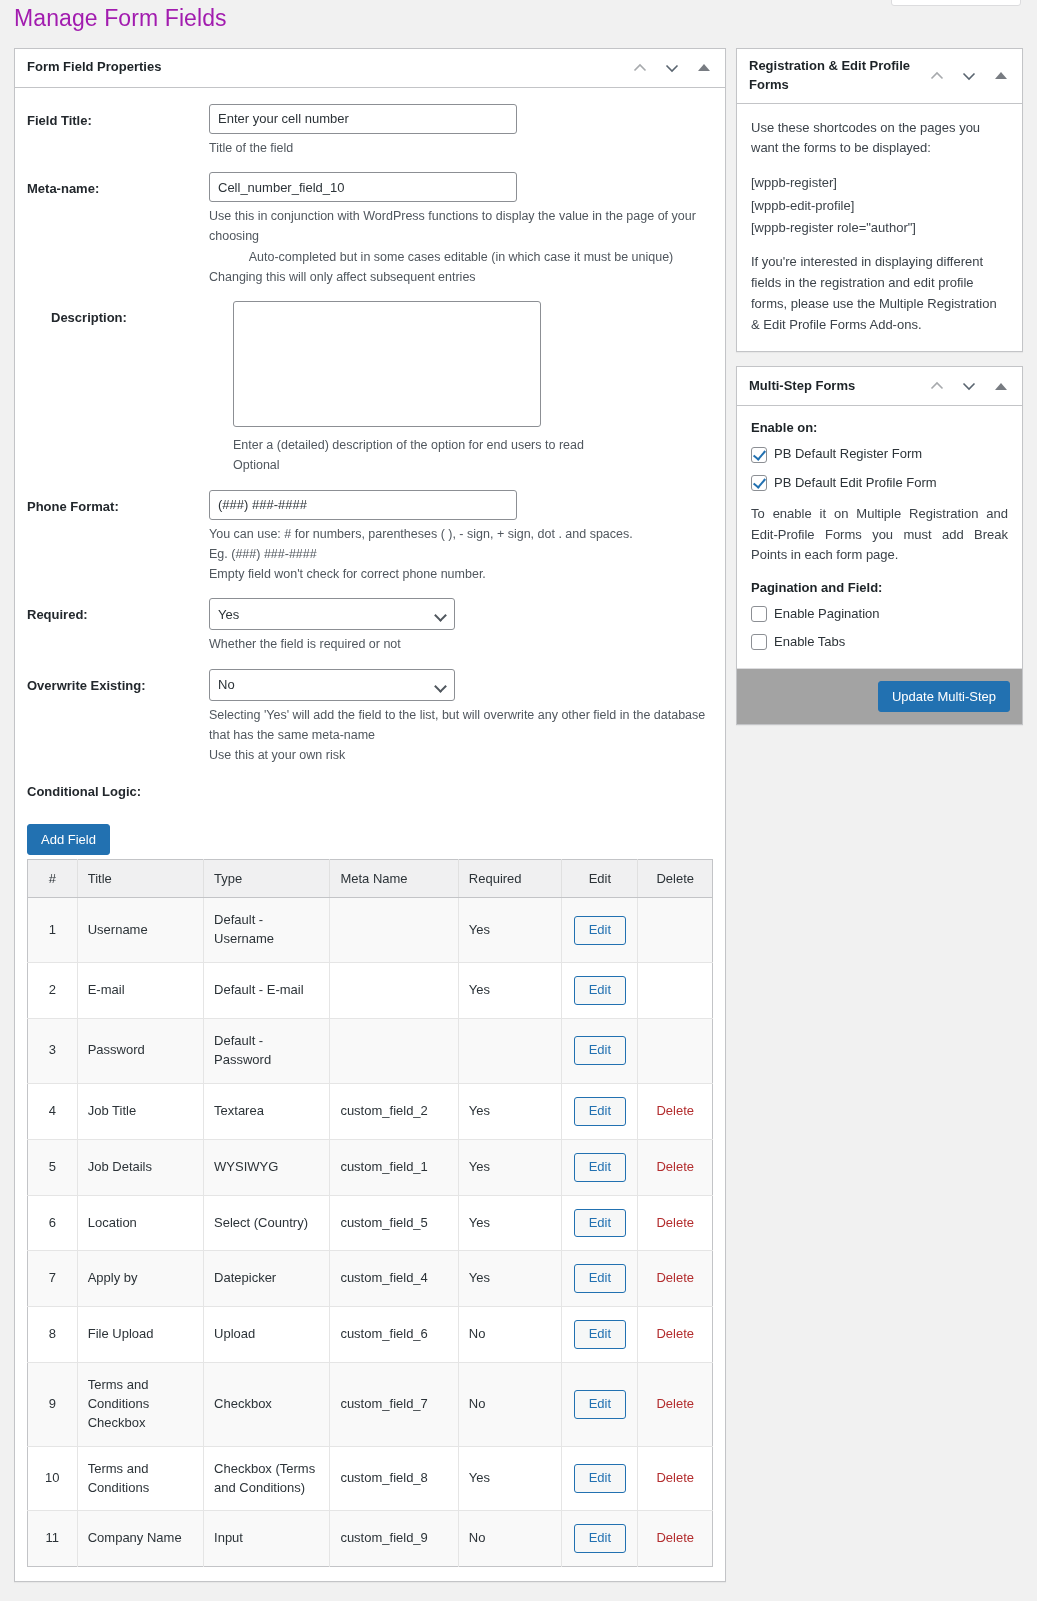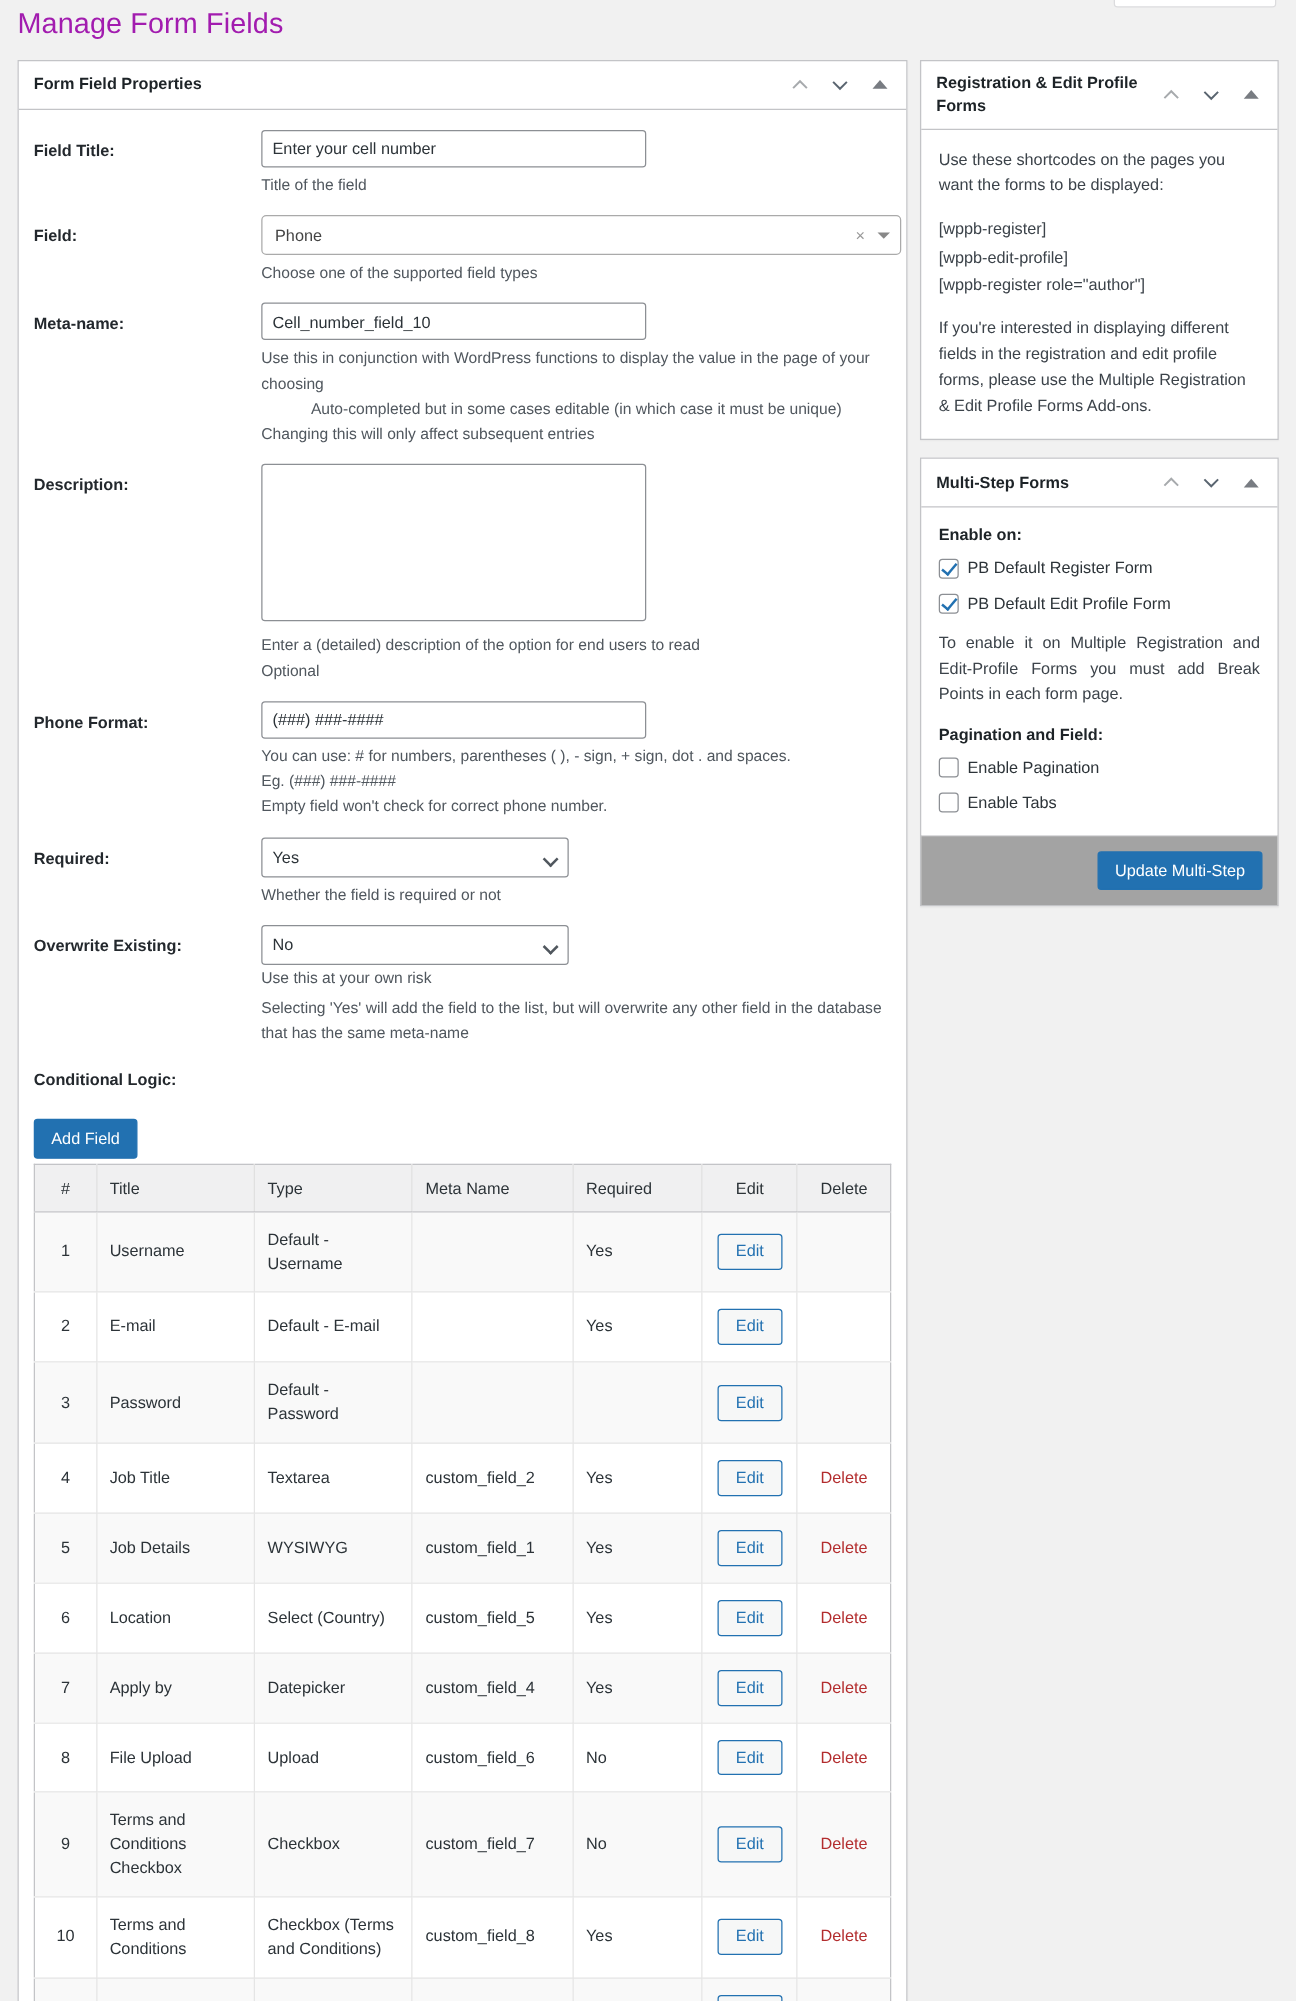--- a/index.html
+++ b/index.html
@@ -233,43 +233,32 @@
       <div class="postbox-body">
 
         <div class="frow">
           <div class="flabel">Field Title:</div>
           <div class="fctrl">
             <input class="txt w-title" type="text" value="Enter your cell number" style="">
             <p class="hint">Title of the field</p>
           </div>
         </div>
 
-        <div class="frow" style="margin-top:14px;">
-          <div class="flabel">Field:</div>
-          <div class="fctrl">
-            <div class="select2">
-              <span class="s2-val">Phone</span>
-              <span class="s2-clear">×</span>
-              <span class="s2-arrow"></span>
-            </div>
-            <p class="hint">Choose one of the supported field types</p>
-          </div>
-        </div>
 
         <div class="frow" style="margin-top:14px;">
           <div class="flabel">Meta-name:</div>
           <div class="fctrl">
             <input class="txt w-meta" type="text" value="Cell_number_field_10" style="">
             <p class="hint wide">Use this in conjunction with WordPress functions to display the value in the page of your choosing</p>
             <p class="hint wide" style="margin-top:0;text-align:center;">Auto-completed but in some cases editable (in which case it must be unique)</p>
             <p class="hint wide" style="margin-top:0;">Changing this will only affect subsequent entries</p>
           </div>
         </div>
 
-        <div class="frow" style="margin-top:14px;">
+        <div class="frow" style="margin-top:14px;margin-left:24px;">
           <div class="flabel">Description:</div>
           <div class="fctrl">
             <textarea class="txt" style=""></textarea>
             <p class="hint">Enter a (detailed) description of the option for end users to read</p>
             <p class="hint" style="margin-top:0;">Optional</p>
           </div>
         </div>
 
         <div class="frow" style="margin-top:14px;">
           <div class="flabel">Phone Format:</div>
@@ -294,22 +283,22 @@
         </div>
 
         <div class="frow" style="margin-top:14px;">
           <div class="flabel">Overwrite Existing:</div>
           <div class="fctrl">
             <span class="sel-wrap">
               <select class="sel">
                 <option>No</option>
               </select>
             </span>
+            <p class="hint wide" style="max-width:512px;">Selecting 'Yes' will add the field to the list, but will overwrite any other field in the database that has the same meta-name</p>
             <p class="hint wide" style="margin-top:0;">Use this at your own risk</p>
-            <p class="hint wide" style="max-width:512px;">Selecting 'Yes' will add the field to the list, but will overwrite any other field in the database that has the same meta-name</p>
           </div>
         </div>
 
         <div class="frow" style="margin-top:16px;">
           <div class="flabel" style="padding-top:1px;">Conditional Logic:</div>
         </div>
 
         <div style="margin-top:22px;">
           <button class="btn-primary">Add Field</button>
         </div>

